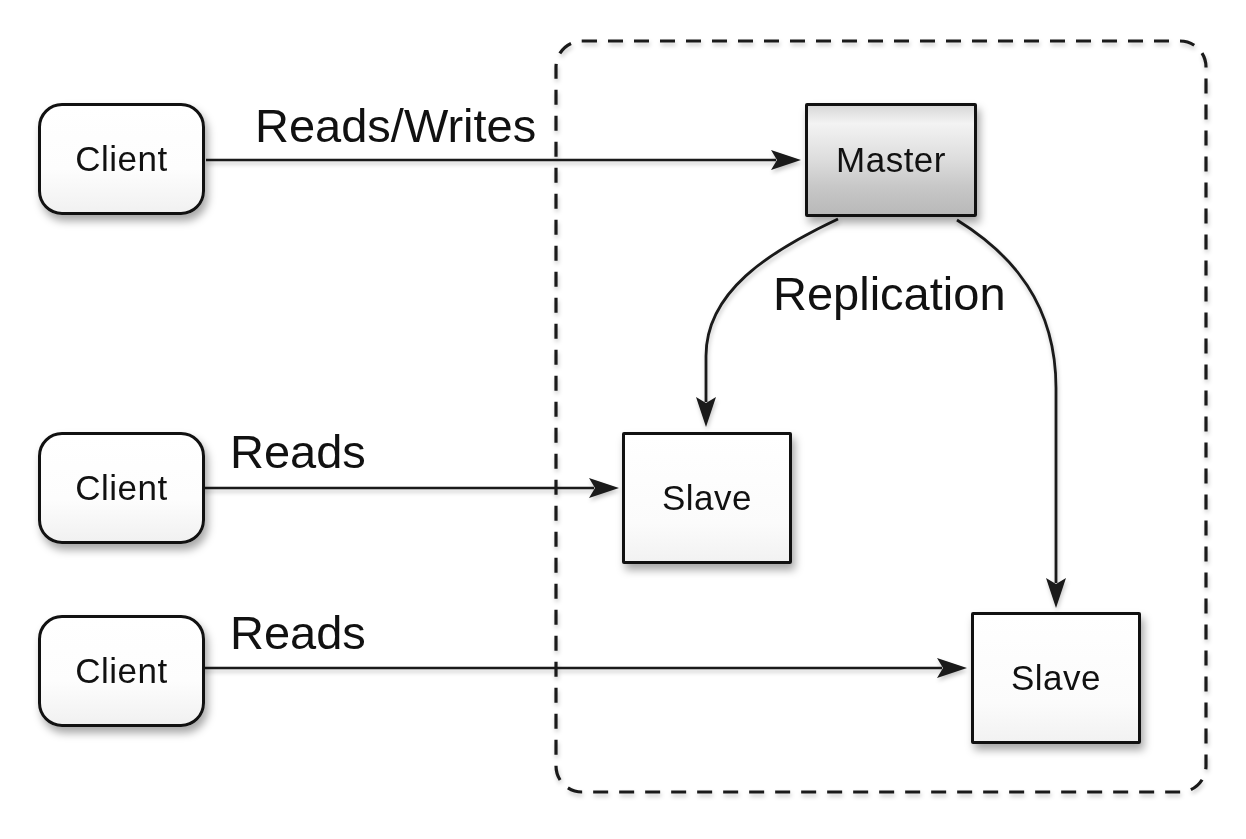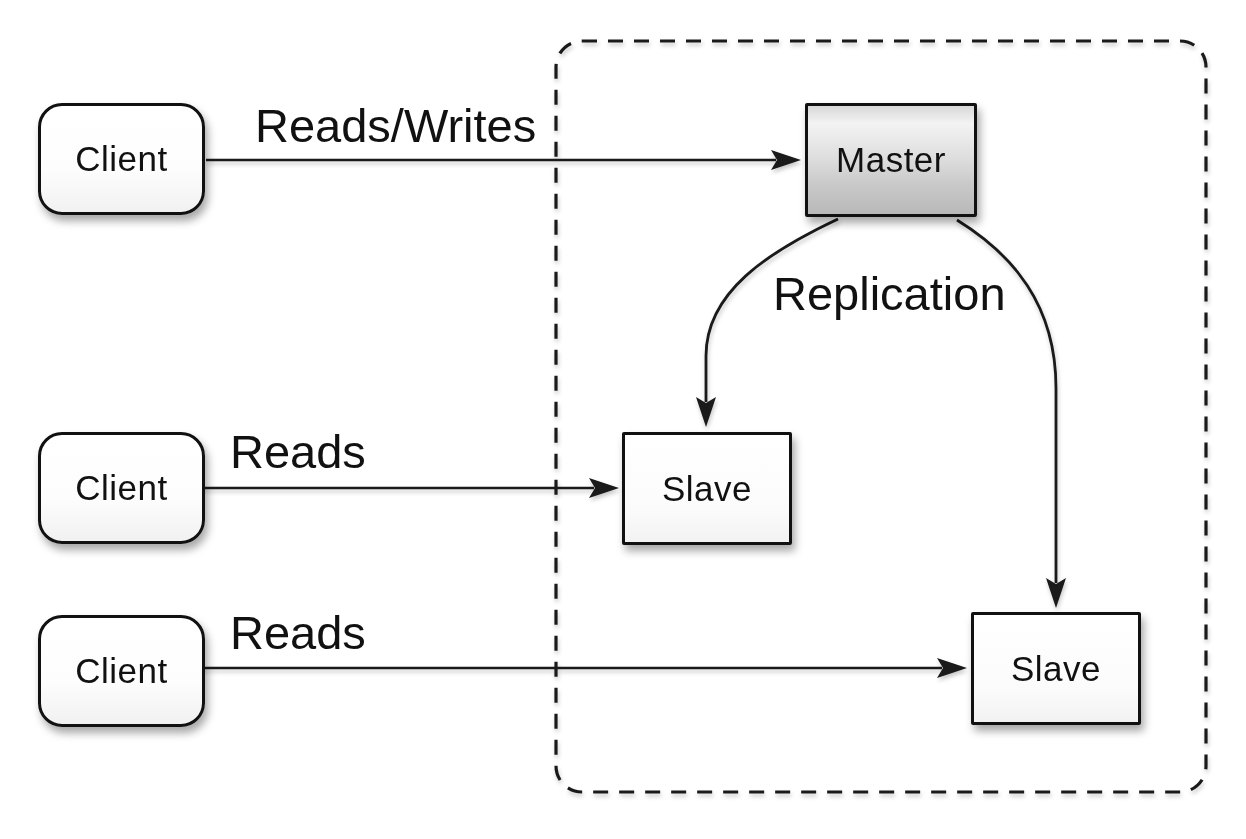--- a/index.html
+++ b/index.html
@@ -42,21 +42,21 @@
     background: linear-gradient(180deg, #ffffff 0%, #fdfdfd 60%, #f1f1f1 100%);
   }
   .node.master {
     width: 172px;
     height: 114px;
     border-radius: 2px;
     background: linear-gradient(180deg, #d8d8d8 0%, #f3f3f3 16%, #dedede 48%, #c7c7c7 75%, #b9b9b9 100%);
   }
   .node.slave {
     width: 170px;
-    height: 113px;
+    height: 132px;
     border-radius: 2px;
     background: linear-gradient(180deg, #ffffff 0%, #fbfbfb 70%, #f2f2f2 100%);
     justify-content: center;
   }
   .edge-label {
     position: absolute;
     font-size: 47px;
     color: #111111;
     white-space: nowrap;
   }

